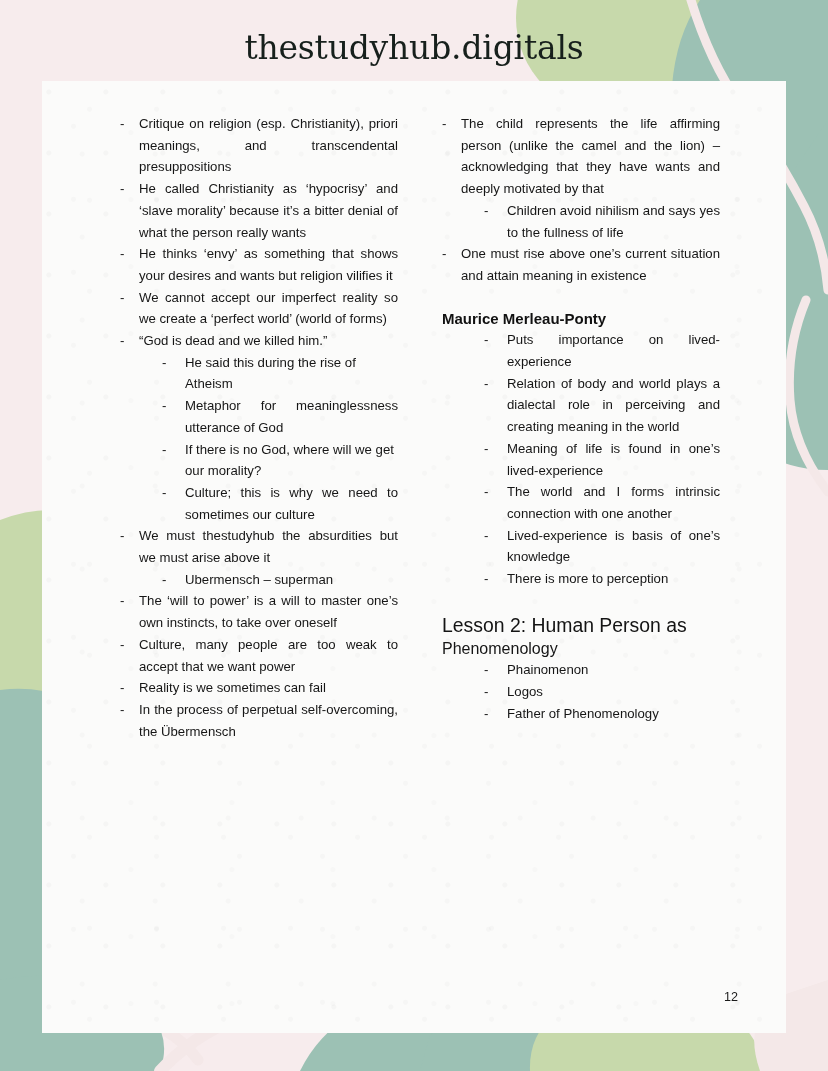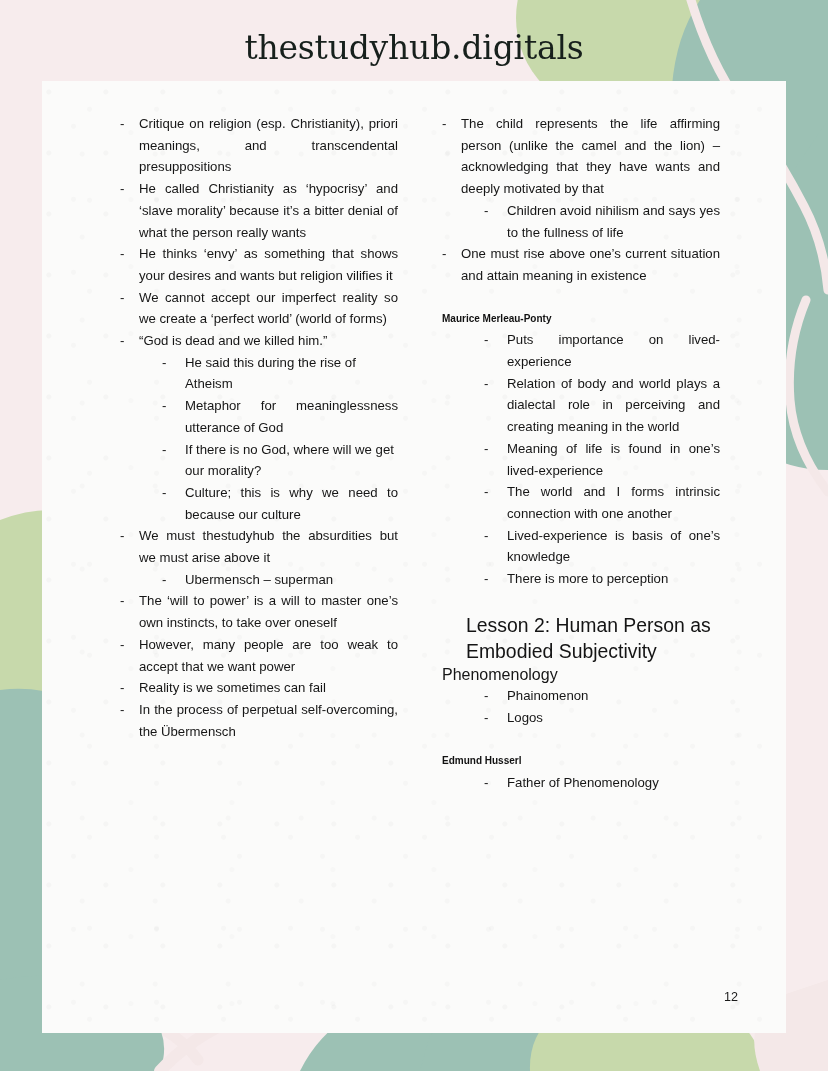--- a/index.html
+++ b/index.html
@@ -74,30 +74,29 @@
   .lvl2{margin-left:42px;}
   .lvl2 .mk{width:23px;}
 
   .plain{
     color:#161616;font-size:16px;line-height:21.7px;
     text-align:justify;
   }
   .plain.flush{text-align:left;}
 
   .hd-bold{
-    color:#111;font-size:10px;line-height:21.7px;
+    color:#111;font-size:15px;line-height:21.7px;
     font-weight:bold;
     margin-top:21px;
   }
   .hd-lesson{
     color:#141414;
     font-size:19.4px;line-height:26px;
     text-align:justify;
     margin-top:22px;
-    margin-left:24px;
   }
   .hd-lesson .l2{text-align:left;}
 
   b.strong{font-weight:normal;}
 
   .pageno{
     position:absolute;right:48px;bottom:29px;
     font-size:12.6px;color:#1a1a1a;
     z-index:3;
     margin-left:7px;
@@ -182,41 +181,41 @@
         <span class="tx">Metaphor for meaninglessness utterance of God</span>
       </div>
 
       <div class="li lvl2 last">
         <span class="mk">-</span>
         <span class="tx">If there is no God, where will we get our morality?</span>
       </div>
 
       <div class="li lvl2">
         <span class="mk">-</span>
-        <span class="tx">Culture; this is why we need to because our culture</span>
+        <span class="tx">Culture; this is why we need to sometimes our culture</span>
       </div>
 
       <div class="li lvl1">
         <span class="mk">-</span>
         <span class="tx">We must thestudyhub the absurdities but we must arise above it</span>
       </div>
 
       <div class="li lvl2 last">
         <span class="mk">-</span>
         <span class="tx"><b class="strong">Ubermensch</b><span> – superman</span></span>
       </div>
 
       <div class="li lvl1">
         <span class="mk">-</span>
         <span class="tx">The ‘will to power’ is a will to master one’s own instincts, to take over oneself</span>
       </div>
 
       <div class="li lvl1">
         <span class="mk">-</span>
-        <span class="tx">However, many people are too weak to accept that we want power</span>
+        <span class="tx">Culture, many people are too weak to accept that we want power</span>
       </div>
 
       <div class="li lvl1 last">
         <span class="mk">-</span>
         <span class="tx">Reality is we sometimes can fail</span>
       </div>
 
       <div class="li lvl1">
         <span class="mk">-</span>
         <span class="tx">In the process of perpetual self-overcoming, the Übermensch</span>
@@ -264,35 +263,33 @@
         <span class="mk">-</span>
         <span class="tx">Lived-experience is basis of one’s knowledge</span>
       </div>
       <div class="li lvl2 last">
         <span class="mk">-</span>
         <span class="tx">There is more to perception</span>
       </div>
 
       <div class="hd-lesson">
         <div>Lesson 2: Human Person as</div>
-        <div class="l2">Embodied Subjectivity</div>
       </div>
 
       <div class="plain flush">Phenomenology</div>
 
       <div class="li lvl2 last">
         <span class="mk">-</span>
         <span class="tx">Phainomenon</span>
       </div>
       <div class="li lvl2 last">
         <span class="mk">-</span>
         <span class="tx">Logos</span>
       </div>
 
-      <div class="hd-bold">Edmund Husserl</div>
 
       <div class="li lvl2 last">
         <span class="mk">-</span>
         <span class="tx">Father of Phenomenology</span>
       </div>
 
     </div>
   </div>
 
   <div class="pageno">12</div>

